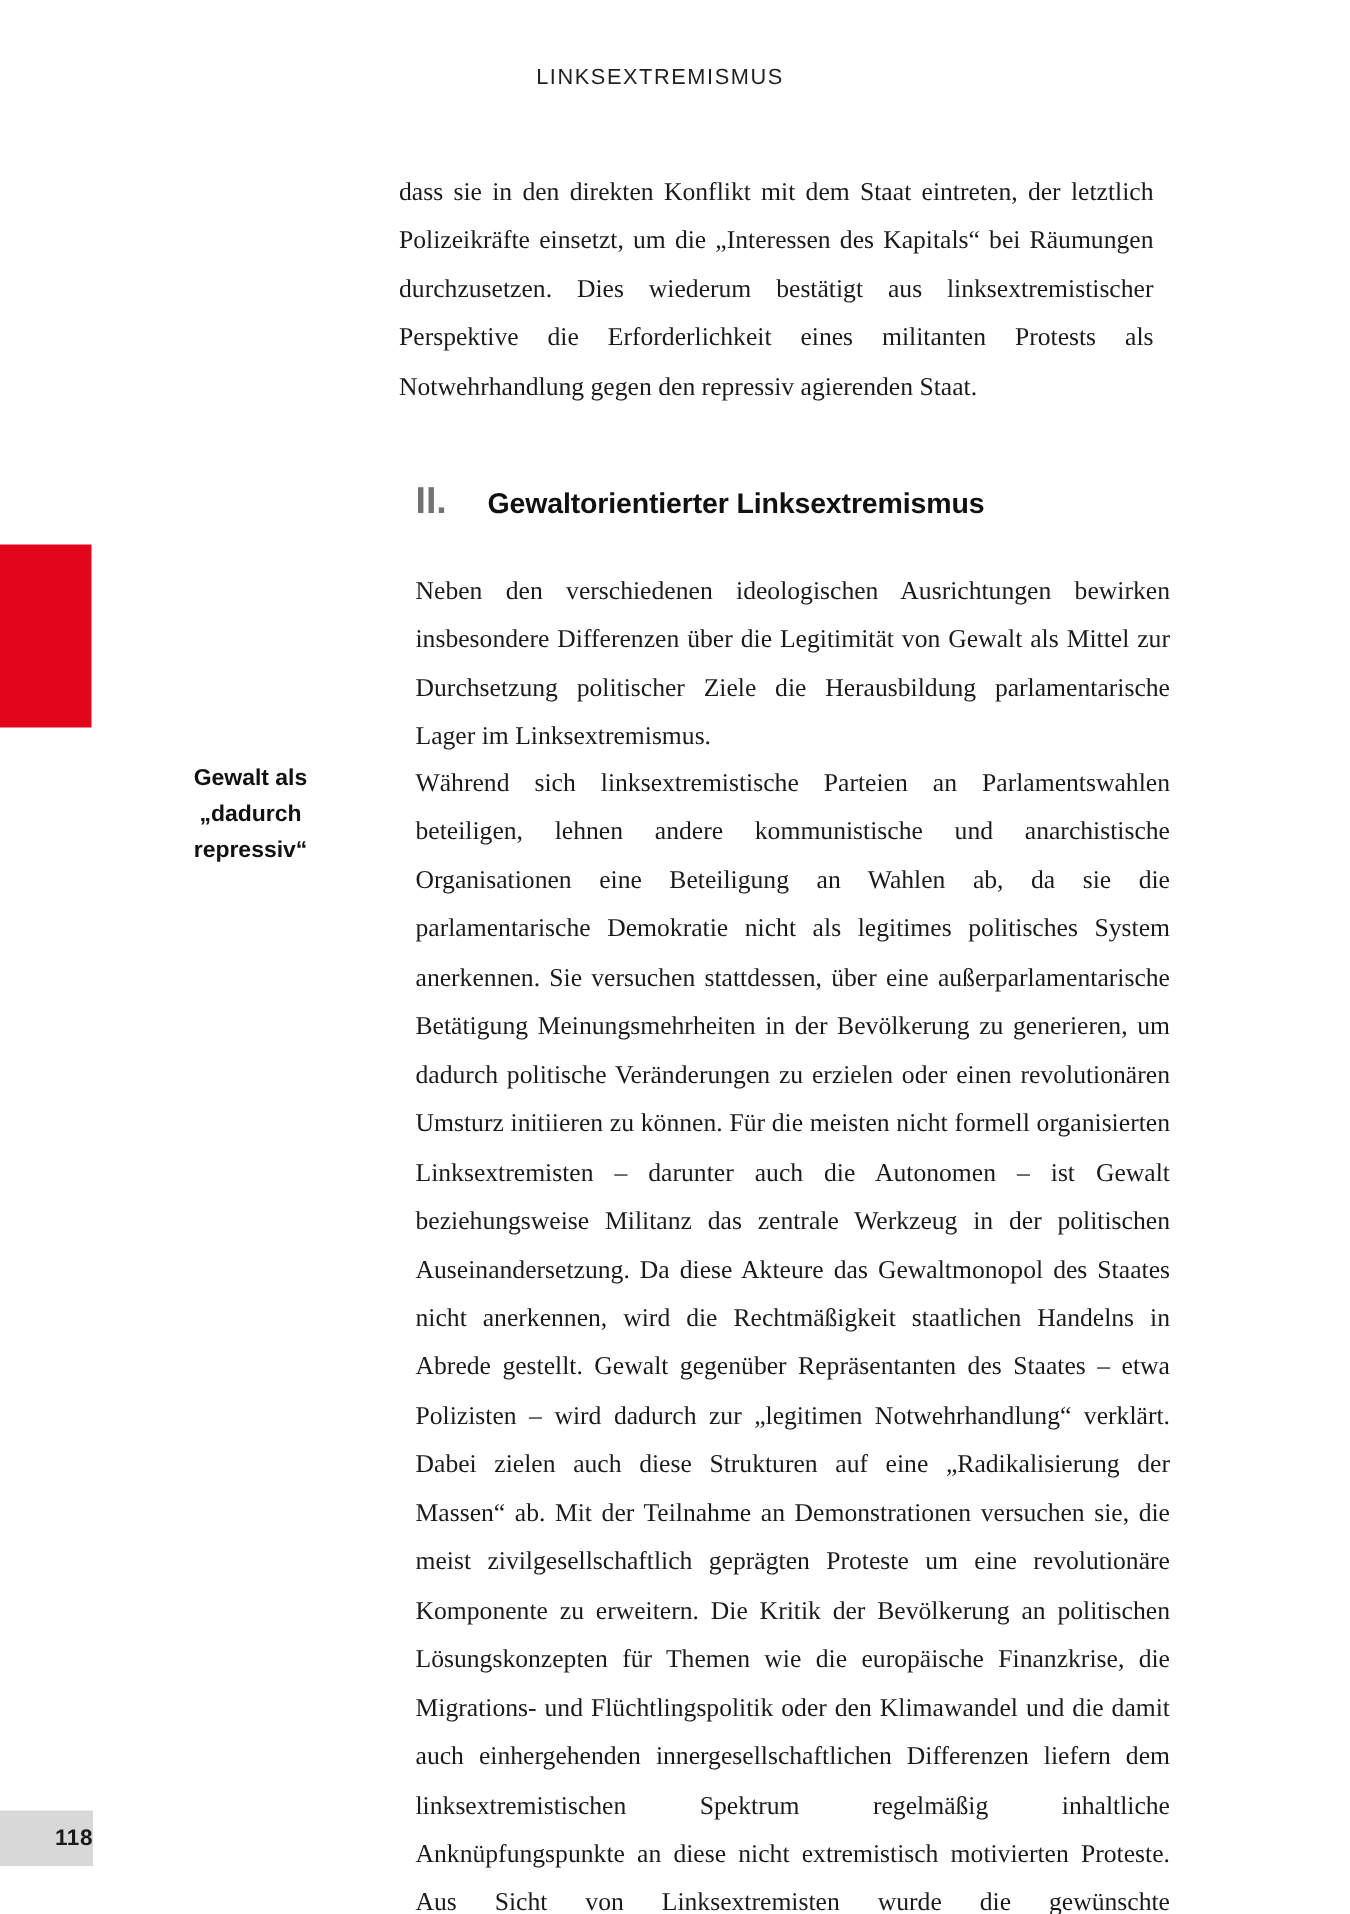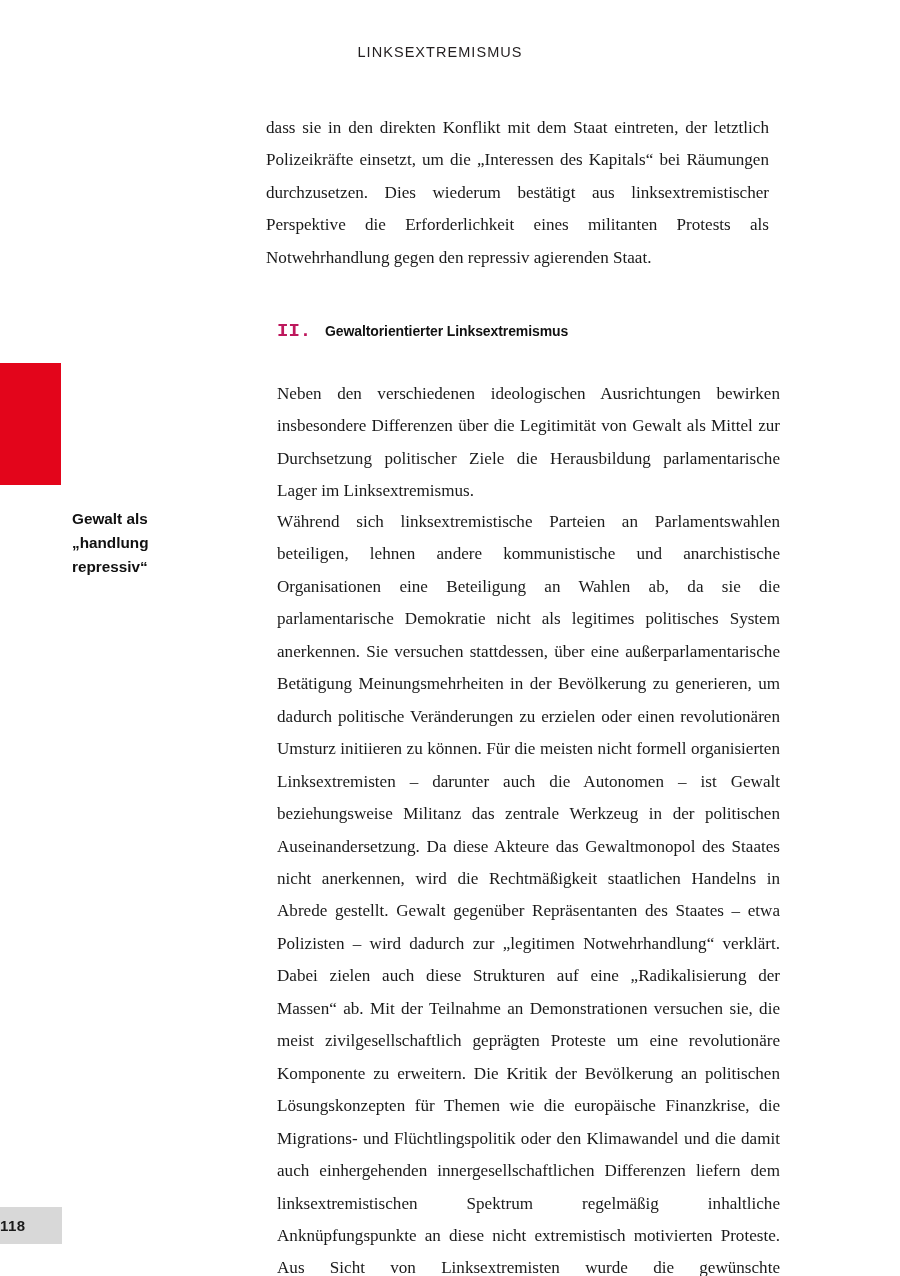--- a/index.html
+++ b/index.html
@@ -43,21 +43,21 @@
   
   .folio-box {
     position: absolute;
     left: 0;
     top: 1207px;
     width: 62px;
     height: 37px;
     background: #d8d8d8;
     display: flex;
     align-items: center;
-    justify-content: flex-start;
+    justify-content: flex-end;
   }
   .folio-num {
     font-family: "Liberation Sans", sans-serif;
     font-weight: 700;
     font-size: 15px;
     color: #1a1a1a;
     letter-spacing: 0.4px;
   }
 
   
@@ -83,31 +83,31 @@
   
   .section-heading {
     position: absolute;
     left: 277px;
     top: 320px;
     width: 503px;
     display: flex;
     align-items: baseline;
   }
   .sec-num {
-    font-family: Liberation Mono, monospace;
+    font-family: Liberation Sans, sans-serif;
     font-weight: 700;
-    font-size: 19px;
+    font-size: 25px;
     width: 48px;
     flex: 0 0 48px;
-    color: #be185d;
+    color: #737373;
   }
   .sec-title {
     font-family: "Liberation Sans", sans-serif;
     font-weight: 700;
-    font-size: 14px;
+    font-size: 19px;
     color: #111111;
     letter-spacing: -0.1px;
   }
 
   
   .intro-block {
     position: absolute;
     left: 277px;
     top: 378px;
     width: 503px;
@@ -120,21 +120,21 @@
     top: 506px;
     width: 503px;
   }
 
   
   .marginalia {
     position: absolute;
     right: 638px;
     top: 507px;
     width: 190px;
-    text-align: left;
+    text-align: center;
     font-family: "Liberation Sans", sans-serif;
     font-weight: 700;
     font-size: 15.3px;
     line-height: 24.2px;
     color: #111111;
   }
   .marginalia span { display: block; }
 </style>
 </head>
 <body>
@@ -151,21 +151,21 @@
   <span class="sec-num">II.</span>
   <span class="sec-title">Gewaltorientierter Linksextremismus</span>
 </div>
 
 <div class="intro-block">
   <p class="body-par">Neben den verschiedenen ideologischen Ausrichtungen bewirken insbesondere Differenzen über die Legitimität von Gewalt als Mittel zur Durchsetzung politischer Ziele die Herausbildung parlamentarische Lager im Linksextremismus.</p>
 </div>
 
 <div class="marginalia">
   <span>Gewalt als</span>
-  <span>„handlung</span>
+  <span>„dadurch</span>
   <span>repressiv“</span>
 </div>
 
 <div class="main-block">
   <p class="body-par">Während sich linksextremistische Parteien an Parlamentswahlen beteiligen, lehnen andere kommunistische und anarchistische Organisationen eine Beteiligung an Wahlen ab, da sie die parlamentarische Demokratie nicht als legitimes politisches System anerkennen. Sie versuchen stattdessen, über eine außerparlamentarische Betätigung Meinungsmehrheiten in der Bevölkerung zu generieren, um dadurch politische Veränderungen zu erzielen oder einen revolutionären Umsturz initiieren zu können. Für die meisten nicht formell organisierten Linksextremisten – darunter auch die Autonomen – ist Gewalt beziehungsweise Militanz das zentrale Werkzeug in der politischen Auseinandersetzung. Da diese Akteure das Gewaltmonopol des Staates nicht anerkennen, wird die Rechtmäßigkeit staatlichen Handelns in Abrede gestellt. Gewalt gegenüber Repräsentanten des Staates – etwa Polizisten – wird dadurch zur „legitimen Notwehrhandlung“ verklärt. Dabei zielen auch diese Strukturen auf eine „Radikalisierung der Massen“ ab. Mit der Teilnahme an Demonstrationen versuchen sie, die meist zivilgesellschaftlich geprägten Proteste um eine revolutionäre Komponente zu erweitern. Die Kritik der Bevölkerung an politischen Lösungskonzepten für Themen wie die europäische Finanzkrise, die Migrations- und Flüchtlingspolitik oder den Klimawandel und die damit auch einhergehenden innergesellschaftlichen Differenzen liefern dem linksextremistischen Spektrum regelmäßig inhaltliche Anknüpfungspunkte an diese nicht extremistisch motivierten Proteste. Aus Sicht von Linksextremisten wurde die gewünschte gesamtgesellschaftliche Vernetzung sowie ein Bedeutungsgewinn linksextremistischer Positionen bislang noch nicht in ausreichendem</p>
 </div>
 
 <div class="folio-box">
   <span class="folio-num">118</span>
 </div>

